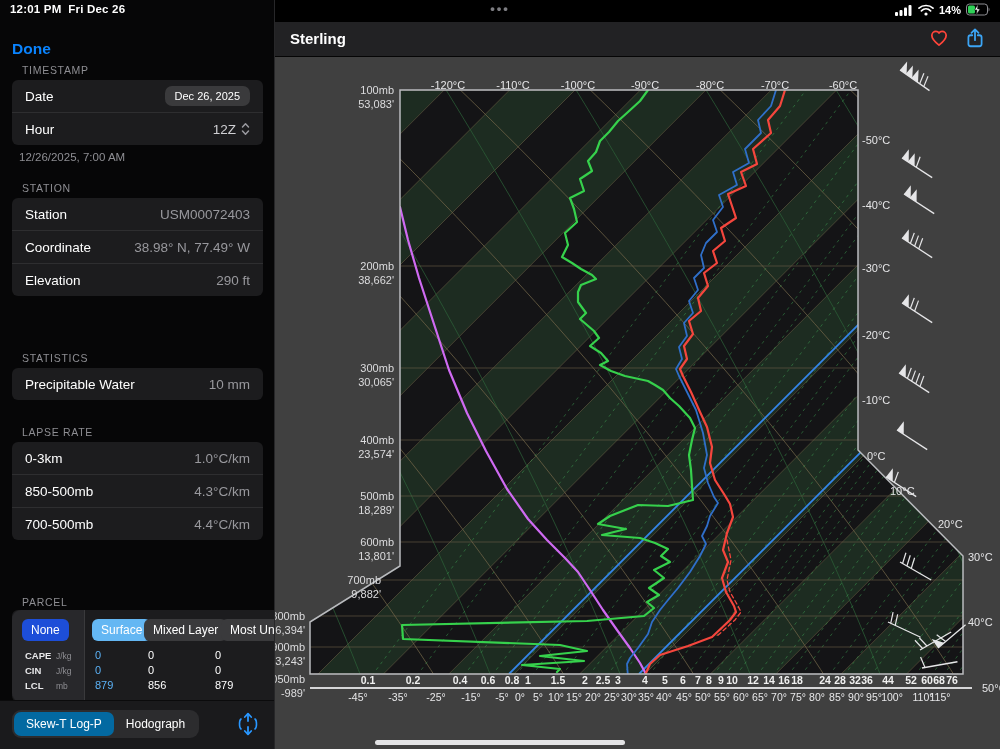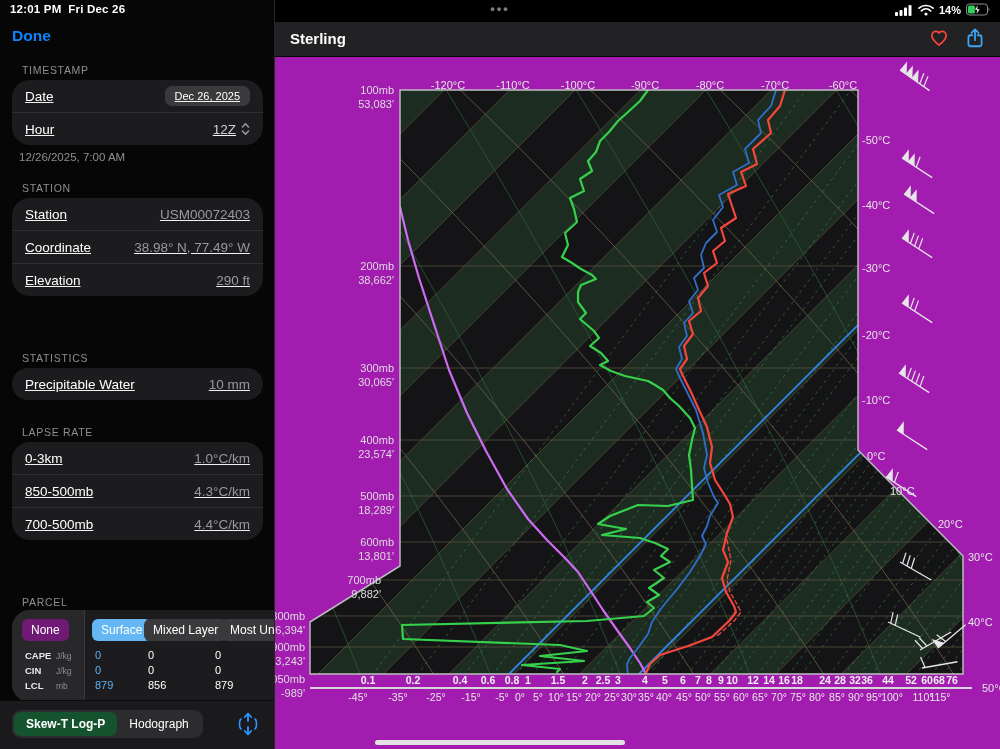--- a/index.html
+++ b/index.html
@@ -6,51 +6,51 @@
   body{width:1000px;height:749px;position:relative;overflow:hidden;
        font-family:"Liberation Sans",sans-serif;-webkit-font-smoothing:antialiased;color:#f2f2f4;}
   
   .statusbar{position:absolute;left:0;top:0;width:1000px;height:22px;z-index:30;}
   .status-left{position:absolute;left:10px;top:3px;font-size:11.5px;font-weight:700;color:#fff;letter-spacing:.2px;}
   .grabber{position:absolute;left:0;right:0;top:1px;text-align:center;color:#7d7d82;font-size:13px;letter-spacing:2px;font-weight:700;}
   .status-right{position:absolute;right:8px;top:3px;display:flex;align-items:flex-end;gap:5px;}
   .batt-pct{font-size:11px;font-weight:600;color:#fff;}
   
   .sidebar{position:absolute;left:0;top:0;width:275px;height:749px;background:#060607;border-right:1px solid #272729;box-sizing:border-box;overflow:hidden;z-index:10;}
-  .done{position:absolute;left:12px;top:27px;color:#0a84ff;font-size:15.5px;font-weight:600;cursor:pointer;}
+  .done{position:absolute;left:12px;top:40px;color:#0a84ff;font-size:15.5px;font-weight:600;cursor:pointer;}
   .sec-header{position:absolute;left:22px;color:#8e8e93;font-size:10.5px;letter-spacing:.7px;font-weight:400;}
-  .card{position:absolute;left:12px;width:251px;background:#1c1c1e;border-radius:18px;text-decoration:underline;}
+  .card{position:absolute;left:12px;width:251px;background:#1c1c1e;border-radius:6px;}
   .row{display:flex;align-items:center;justify-content:space-between;height:32px;padding:0 13px;}
   .row + .row{border-top:1px solid #2e2e30;}
   .row .lbl{font-size:13.5px;color:#fff;}
   .row .val{font-size:13.5px;color:#98989d;text-align:right;}
   .pill{background:#3a3a3c;border-radius:7px;padding:4px 10px;font-size:11px;color:#fff;}
   .hour-val{display:flex;align-items:center;gap:5px;color:#cfcfd3;font-size:13.5px;}
   .caption{position:absolute;left:19px;color:#8e8e93;font-size:11.5px;}
   
   .parcel-card{height:92px;overflow:hidden;}
   .parcel-left{position:absolute;left:0;top:0;width:72px;height:100%;background:#28282b;border-radius:9px 0 0 9px;border-right:1px solid #3a3a3c;}
   .chip{position:absolute;top:9px;height:22px;border-radius:6px;background:#3a3a3c;color:#fff;font-size:12px;display:flex;align-items:center;justify-content:center;padding:0 9px;white-space:nowrap;cursor:pointer;}
-  .chip.none{background:#701a75;}
+  .chip.none{background:#1d4ed8;}
   .chip.sel{background:#64b7f3;}
   .p-lbl{position:absolute;font-size:9.5px;color:#e8e8ea;font-weight:600;}
   .p-unit{position:absolute;font-size:8.5px;color:#8e8e93;}
   .p-val{position:absolute;font-size:11px;color:#fff;}
   .p-val.sel{color:#5bb1f5;}
   
   .toolbar{position:absolute;left:0;top:700px;width:275px;height:49px;background:#1a1a1c;border-top:1px solid #0b0b0c;z-index:20;}
   .seg-wrap{position:absolute;left:12px;top:9px;height:28px;background:#2c2c2e;border-radius:9px;display:flex;align-items:center;padding:2px;box-sizing:border-box;}
   .seg{height:24px;border-radius:7px;display:flex;align-items:center;padding:0 12px;font-size:12px;color:#fff;cursor:pointer;white-space:nowrap;}
-  .seg.sel{background:#14532d;font-weight:700;}
+  .seg.sel{background:#0369a1;font-weight:400;}
   .expand-btn{position:absolute;right:14px;top:10px;width:26px;height:26px;cursor:pointer;}
   
   .navbar{position:absolute;left:275px;top:22px;width:725px;height:34px;background:#222224;border-bottom:1px solid #050505;z-index:5;}
   .nav-title{position:absolute;left:15px;top:8px;font-size:15px;font-weight:600;color:#fff;}
   .nav-icons{position:absolute;right:14px;top:5px;display:flex;gap:14px;align-items:center;}
-  .chart-area{position:absolute;left:275px;top:56px;width:725px;height:693px;background:#a21caf;}
+  .chart-area{position:absolute;left:275px;top:56px;width:725px;height:693px;background:#404040;}
   svg text{font-family:"Liberation Sans",sans-serif;}
   .home-indicator{position:absolute;left:375px;top:740px;width:250px;height:5px;border-radius:3px;background:#e3e3e5;z-index:40;}
 </style>
 </head>
 <body>
 
 <div class="statusbar">
   <div class="status-left">
     <span>12:01 PM</span>&nbsp;&nbsp;<span>Fri Dec 26</span>
   </div>

